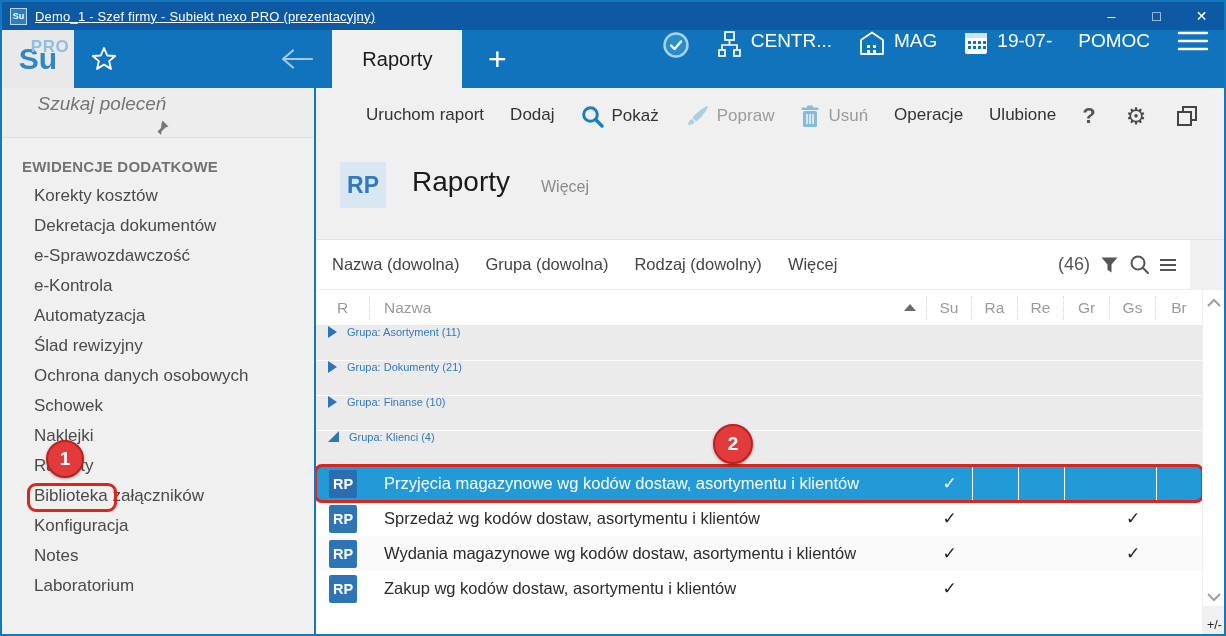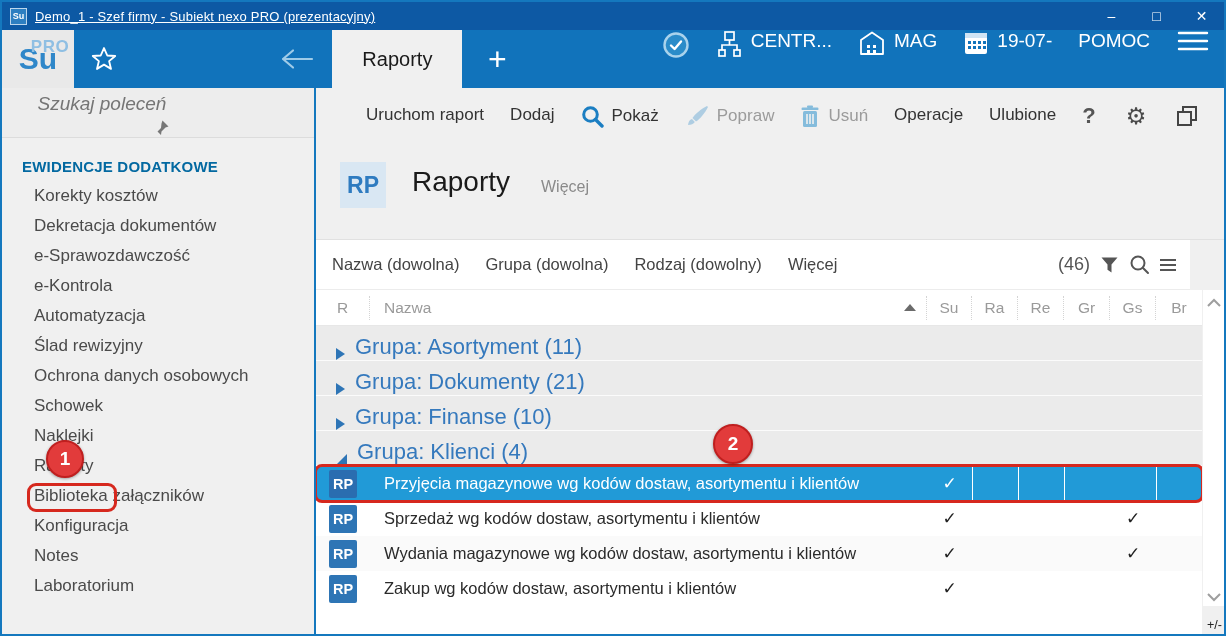--- a/index.html
+++ b/index.html
@@ -27,21 +27,21 @@
   .navitem:last-child{ margin-right:14px; }
 
   
   .body { position:absolute; left:0; top:86px; right:0; bottom:0; display:flex; }
   .sidebar { position:relative; width:314px; background:#f0f0f0; border-right:2px solid #1478be; overflow:hidden; }
   .main { position:relative; flex:1; background:#f0f0f0; overflow:hidden; }
 
   
   .search-row { height:50px; background:#ededed; border-bottom:1px solid #dcdcdc; display:flex; align-items:center; padding:0 14px 0 20px;flex-direction:column; }
   .search-row input { flex:1; border:none; background:transparent; outline:none; font-family:"Liberation Sans",sans-serif; font-style:italic; font-size:19px; color:#9d9d9d; }
-  .side-section { color:#0369a1; font-weight:bold; font-size:15px; padding:20px 0 6px 20px; letter-spacing:.2px; }
+  .side-section { color:#737373; font-weight:bold; font-size:15px; padding:20px 0 6px 20px; letter-spacing:.2px; }
   .side-item { height:30px; line-height:30px; padding-left:32px; font-size:17px; color:#4a4a4a; white-space:nowrap; }
   .ann-circle { position:absolute; width:38px; height:38px; border-radius:50%; background:#e23b3b; border:2px solid #c01f1f; color:#fff; font-size:19px; font-weight:bold; display:flex; align-items:center; justify-content:center; box-shadow:0 1px 3px rgba(0,0,0,.35); z-index:30; }
   .ann-box { position:absolute; border:3px solid #d6281e; border-radius:9px; z-index:25; pointer-events:none; }
 
   
   .toolbar { position:absolute; left:0; top:0; right:0; height:56px; display:flex; align-items:center; padding:0 14px; gap:26px; }
   .tb-item { display:flex; align-items:center; gap:8px; font-size:17px; color:#333; white-space:nowrap; }
   .tb-item.disabled { color:#9b9b9b; }
   .tb-right { margin-left:auto; display:flex; align-items:center; gap:30px; color:#444; }
   .tb-q { font-size:22px; color:#555; font-weight:bold; }
@@ -63,21 +63,21 @@
   .menu-lines span{ display:block; height:2px; background:#555; margin:3px 0; }
 
   
   .tablewrap { position:absolute; left:0; top:202px; right:22px; bottom:0; background:#fff; }
   .tgrid { display:grid; grid-template-columns:54px 1fr 45px 46px 46px 46px 46px 46px; align-items:center; }
   .thead { height:36px; border-bottom:1px solid #e7e7e7; color:#9a9a9a; font-size:15.5px; }
   .thead .tc { position:relative; height:24px; line-height:24px; border-right:1px dotted #d4d4d4; padding-left:0; text-align:center; }
   .thead .tc.name { text-align:left; padding-left:14px; }
   .thead .tc:last-child{ border-right:none; }
   .sortasc { position:absolute; right:10px; top:8px; width:0; height:0; border-left:6px solid transparent; border-right:6px solid transparent; border-bottom:7px solid #6b6b6b; }
-  .grouprow { height:35px; background:#ebebeb; border-bottom:1px solid #fbfbfb; display:flex; align-items:flex-end; padding-left:20px; gap:10px; color:#3579bd; font-size:22px; }
+  .grouprow { height:35px; background:#ebebeb; border-bottom:1px solid #fbfbfb; display:flex; align-items:flex-start; padding-left:12px; gap:10px; color:#3579bd; font-size:11px; }
   .datarow { height:35px; font-size:16.5px; color:#2b2b2b; }
   .datarow:nth-child(odd){ background:#fafafa; }
   .rp-badge { width:28px; height:28px; margin:0 auto; background:#2e75b5; color:#fff; font-weight:bold; font-size:14.5px; display:flex; align-items:center; justify-content:center; border-radius:2px; }
   .cell-name { padding-left:14px; white-space:nowrap; overflow:hidden; }
   .cell-chk { text-align:center; font-size:17px; color:#222; height:35px; line-height:35px; }
   .datarow.selected { position:relative; background:#219ad7; color:#fff; border-radius:6px; outline:3px solid #d6281e; outline-offset:-1px; }
   .datarow.selected .cell-chk { color:#fff; }
   .datarow.selected .cell-chk.sep { border-left:1.5px solid #fff; }
   .datarow.selected .rp-badge { background:#2a6db0; }
 

